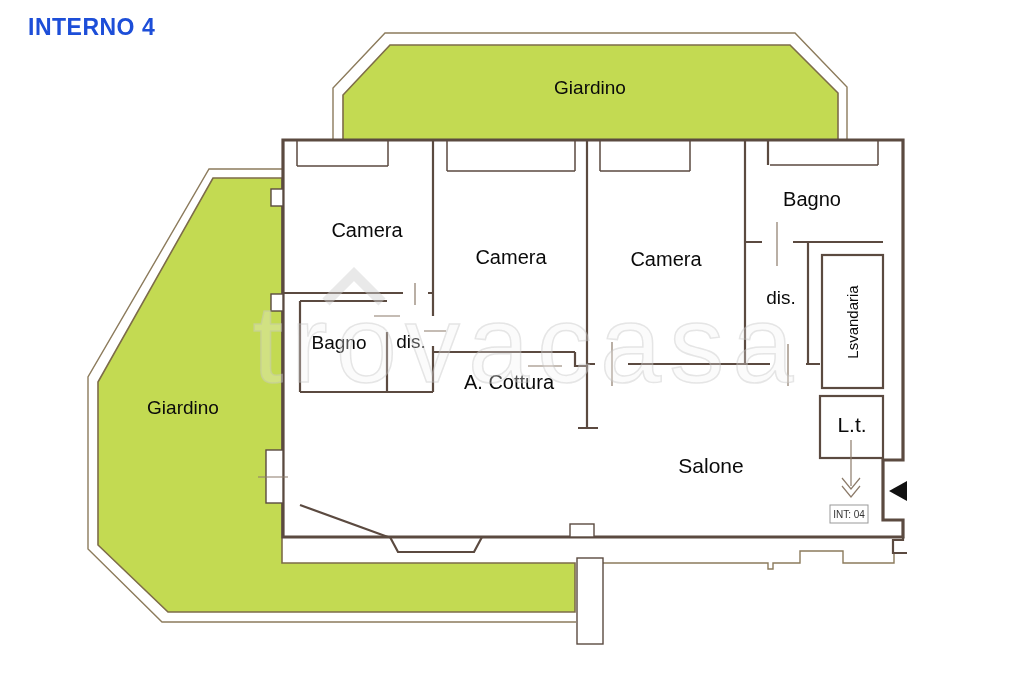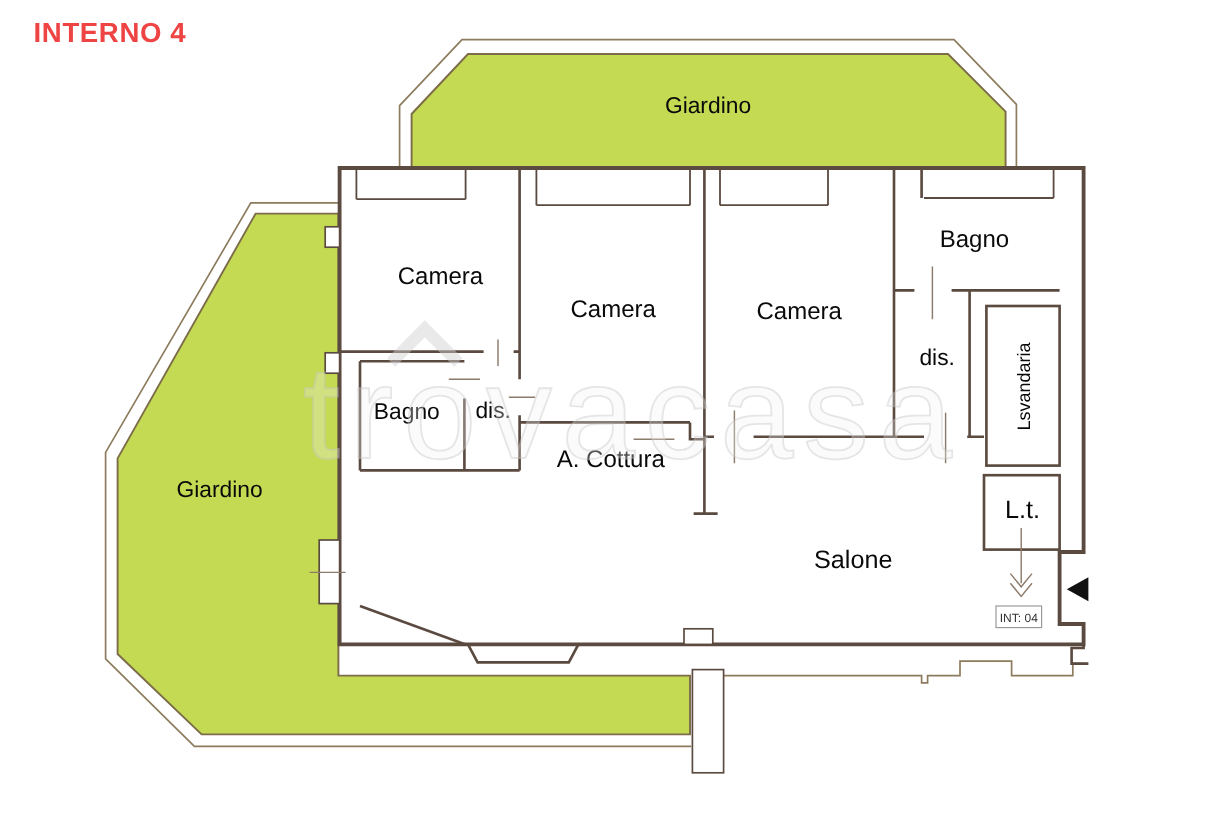--- a/index.html
+++ b/index.html
@@ -1,19 +1,19 @@
 <!DOCTYPE html>
 <html><head>
 <meta charset="utf-8">
 <style>
   html,body{margin:0;padding:0;background:#fff;}
   #stage{position:relative;width:1024px;height:682px;background:#ffffff;overflow:hidden;
          font-family:"Liberation Sans",sans-serif;}
   #plan-title{position:absolute;left:28px;top:14px;font-size:23px;font-weight:bold;
-              color:#ef4444;letter-spacing:.5px;}
+              color:#1d4ed8;letter-spacing:.5px;}
   svg{position:absolute;left:0;top:0;}
   .garden{fill:#c3da52;stroke:#7d6c49;stroke-width:1.6;}
   .outline{stroke:#8c7b5c;stroke-width:1.4;fill:none;}
   .wallfill{stroke:#5b4a40;stroke-width:3.2;fill:#ffffff;stroke-linejoin:miter;}
   .wall-thin{stroke:#5b4a40;stroke-width:2.2;fill:none;}
   .sill{stroke:#5b4a40;stroke-width:1.5;fill:none;}
   .tick{stroke:#8c7b6a;stroke-width:1.2;fill:none;}
   .bump{fill:#ffffff;stroke:#5b4a40;stroke-width:1.4;}
   .room-label{font-family:"Liberation Sans",sans-serif;fill:#0a0a0a;}
   .fs20{font-size:20px;} .fs19{font-size:19px;} .fs21{font-size:21px;} .fs15{font-size:15px;}

